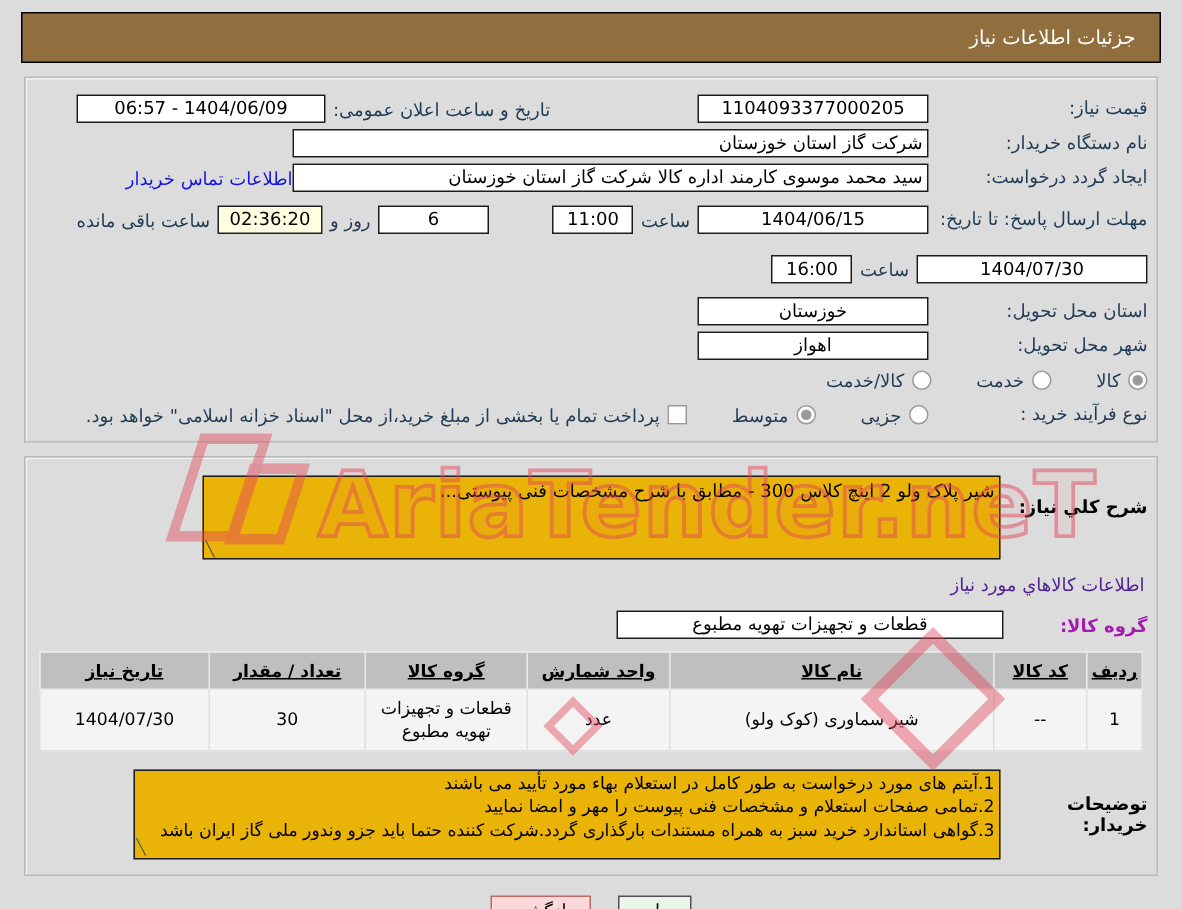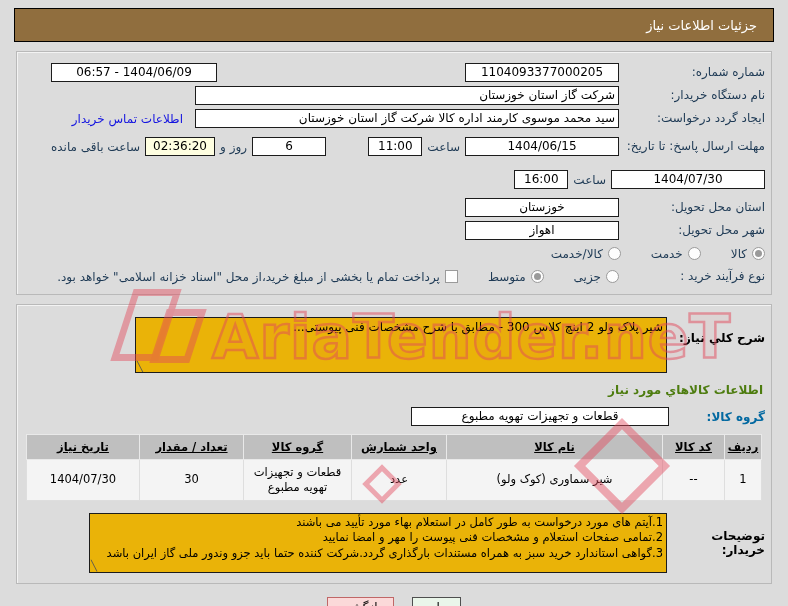--- a/index.html
+++ b/index.html
@@ -29,21 +29,21 @@
   .box{
     background:#fff;border:1px solid #1c1c1c;height:17px;line-height:17px;
     padding:0 3px;color:#000;white-space:nowrap;overflow:hidden;box-sizing:content-box;
   }
   .center{text-align:center}
   .w150{width:146px}.w52{width:46px}.w70{width:66px}.w64{width:62px}.w160{width:158px}
   .wide{width:416px}
   .yellow{background:#ffffe1}
   .pushleft{margin-right:auto;display:flex;align-items:center;gap:5px;padding-left:28px}
   .gap4{display:flex;align-items:center;gap:5px}
-  .link{color:#1414e0;cursor:pointer;margin-right:12px;white-space:nowrap}
+  .link{color:#1414e0;cursor:pointer;margin-right:0;white-space:nowrap}
   
   .opts{display:flex;align-items:center}
   .opt{display:flex;align-items:center;margin-left:30px}
   .radio{
     width:11px;height:11px;border:1px solid #9a9a9a;border-radius:50%;
     background:#fdfdfd;display:inline-block;position:relative;margin-left:5px;flex:0 0 11px;
   }
   .radio.on::after{content:"";position:absolute;inset:2px;border-radius:50%;background:#9a9a9a}
   .check{
     width:11px;height:11px;border:1px solid #9a9a9a;background:#fdfdfd;
@@ -54,23 +54,23 @@
   .drow{display:flex;margin:0 0 10px}
   .dlabel{flex:0 0 96px;width:96px;font-weight:bold;color:#000;padding-left:2px;padding-top:14px}
   .dlabel.mid{padding-top:2px}
   .textarea{
     background:#eab308;border:1px solid #1c1c1c;padding:1px 3px;color:#000;
     position:relative;overflow:hidden;white-space:pre-line;line-height:1.35;
   }
   .ta-desc{width:524px;height:52px}
   .ta-notes{width:570px;height:56px;font-size:11.5px}
   .rz{position:absolute;left:1px;bottom:-1px;color:#555;font-size:10px}
-  .section-title{font-weight:bold;color:#4d7c0f;margin:4px 2px 10px}
+  .section-title{font-weight:normal;color:#4c1d95;margin:4px 2px 10px}
   .grouprow{display:flex;align-items:center;margin:0 0 8px}
-  .glabel{flex:0 0 96px;width:96px;font-weight:bold;color:#0369a1}
+  .glabel{flex:0 0 96px;width:96px;font-weight:bold;color:#a21caf}
   .gbox{width:250px;text-align:center}
   
   table.goods{
     width:calc(100% - 6px);margin:2px 3px 12px;border-collapse:collapse;
     border:1px solid #9a9a9a;background:#f4f4f4;table-layout:fixed;
   }
   table.goods th{
     background:#bfbfbf;border:1px solid #e9e9e9;font-weight:bold;color:#000;
     padding:5px 2px;font-size:11.5px;text-decoration:underline;
   }
@@ -115,23 +115,24 @@
 </head>
 <body>
 
 <div class="titlebar">
   <span>جزئیات اطلاعات نیاز</span>
 </div>
 
 <div class="panel panel1">
 
   <div class="frow">
-    <span class="flabel">شماره شماره:</span>
+    <span class="flabel">قیمت نیاز:</span>
     <span class="box w150 center">1104093377000205</span>
     <span class="pushleft">
+      <span>تاریخ و ساعت اعلان عمومی:</span>
       <span class="box w160 center">1404/06/09 - 06:57</span>
     </span>
   </div>
 
   <div class="frow">
     <span class="flabel">نام دستگاه خریدار:</span>
     <span class="box wide">شرکت گاز استان خوزستان</span>
   </div>
 
   <div class="frow">

